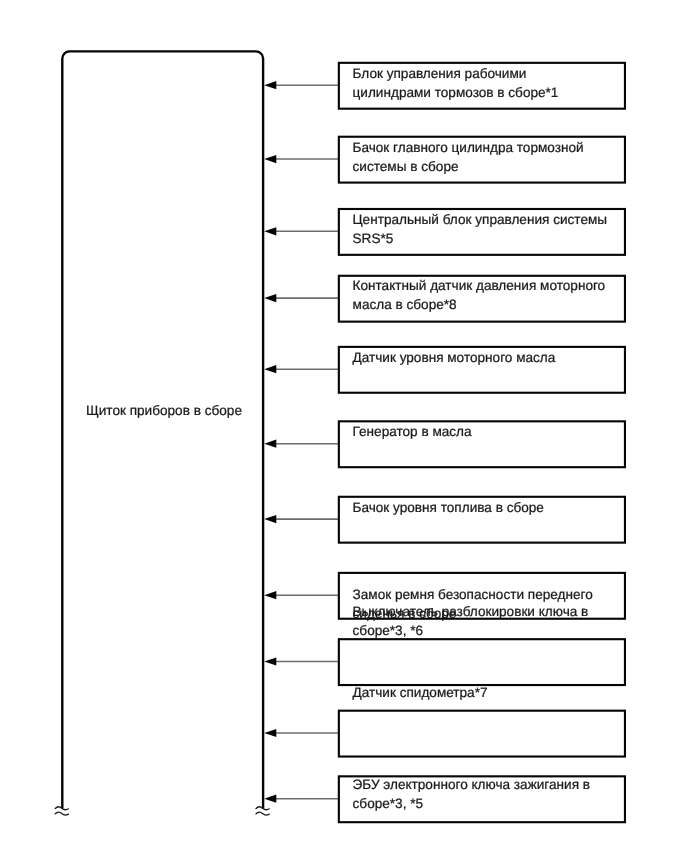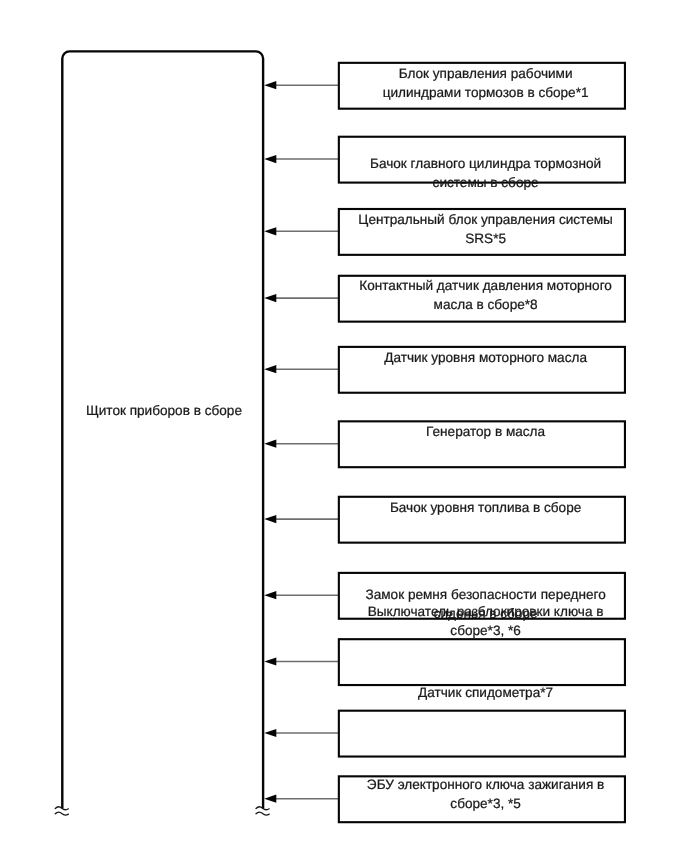--- a/index.html
+++ b/index.html
@@ -4,21 +4,21 @@
 <title>diagram</title>
 <style>
   html,body{margin:0;padding:0;background:#ffffff;}
   body{width:690px;height:854px;position:relative;overflow:hidden;
        font-family:"Liberation Sans",sans-serif;color:#1a1a1a;
        -webkit-font-smoothing:antialiased;text-rendering:geometricPrecision;}
   #stage{position:absolute;left:0;top:0;width:690px;height:854px;}
   svg.layer{position:absolute;left:0;top:0;width:690px;height:854px;
             shape-rendering:geometricPrecision;}
   .boxlabel{position:absolute;-webkit-text-stroke:0.24px #1a1a1a;
-            font-size:13.6px;line-height:19.0px;color:#1a1a1a;white-space:pre-line;text-align:center;}
+            font-size:13.6px;line-height:19.0px;color:#1a1a1a;white-space:pre-line;}
   .item-box{fill:#ffffff;stroke:#050505;stroke-width:2.12px;}
   .arrow-shaft{stroke:#6e6e6e;stroke-width:1.55px;}
   .arrow-head{fill:#050505;}
   .node-outline{fill:none;stroke:#050505;stroke-width:2.4px;stroke-linecap:butt;stroke-linejoin:round;}
   .break-wave{fill:none;stroke:#151515;stroke-width:1.25px;stroke-linecap:round;}
 </style>
 </head>
 <body>
 
 <div id="stage">
@@ -95,21 +95,21 @@
       <rect class="item-box" x="338.85" y="639.19" width="286.1" height="45.85"></rect>
       <rect class="item-box" x="338.85" y="710.69" width="286.1" height="45.85"></rect>
       <rect class="item-box" x="338.85" y="776.34" width="286.1" height="45.85"></rect>
     </g>
   </svg>
 
   <div id="labels">
     <div class="boxlabel" style="left:86px;top:401.2px">Щиток приборов в сборе</div>
     <div class="boxlabel" style="left:352.55px;top:63.79px;width:266.1px">Блок управления рабочими
 цилиндрами тормозов в сборе*1</div>
-    <div class="boxlabel" style="left:352.55px;top:154px;width:266.1px">Бачок главного цилиндра тормозной
+    <div class="boxlabel" style="left:352.55px;top:138px;width:266.1px">Бачок главного цилиндра тормозной
 системы в сборе</div>
     <div class="boxlabel" style="left:352.55px;top:209.84px;width:266.1px">Центральный блок управления системы
 SRS*5</div>
     <div class="boxlabel" style="left:352.55px;top:276.49px;width:266.1px">Контактный датчик давления моторного
 масла в сборе*8</div>
     <div class="boxlabel" style="left: 352.55px; top: 348.29px; width: 266.1px;">Датчик уровня моторного масла</div>
     <div class="boxlabel" style="left:352.55px;top:421.69px;width:266.1px">Генератор в масла</div>
     <div class="boxlabel" style="left:352.55px;top:498.49px;width:266.1px">Бачок уровня топлива в сборе</div>
     <div class="boxlabel" style="left:352.55px;top:585px;width:266.1px">Замок ремня безопасности переднего
 сиденья в сборе</div>

